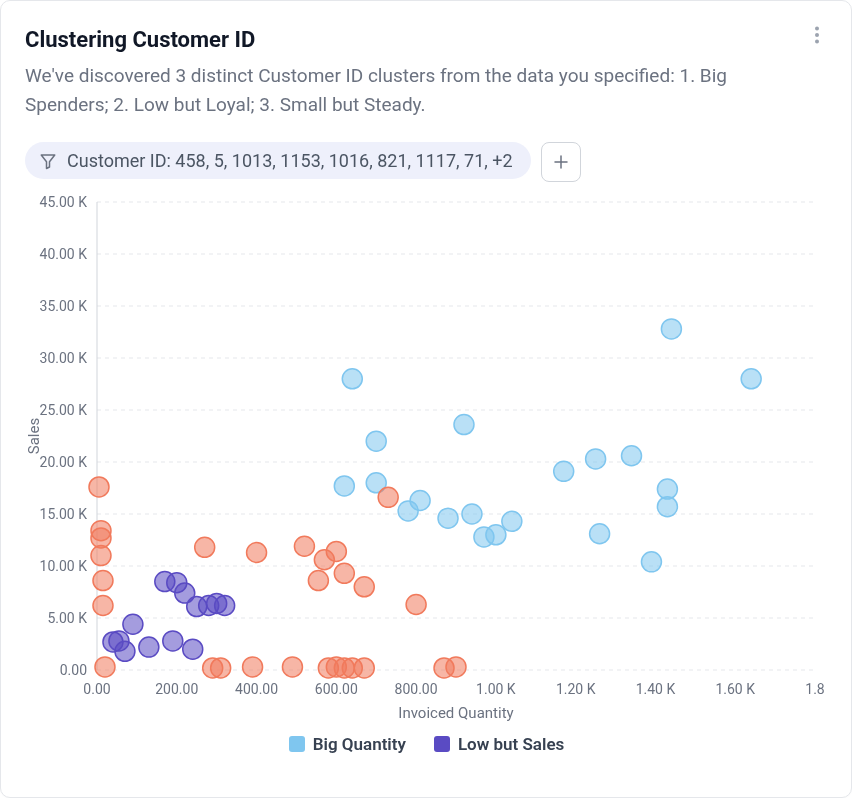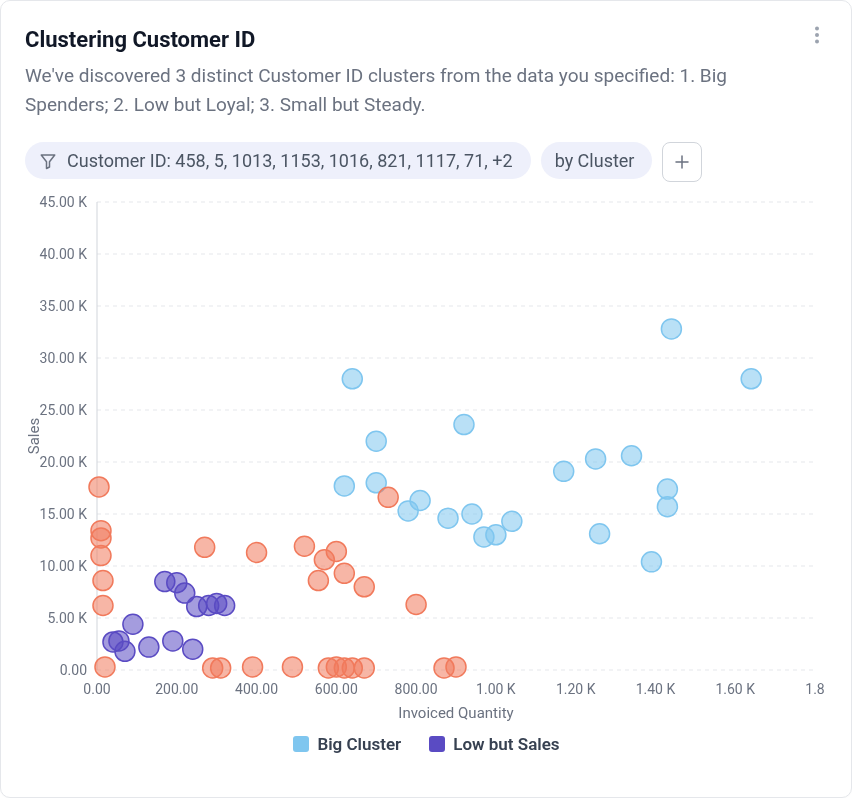--- a/index.html
+++ b/index.html
@@ -105,23 +105,20 @@
   <p class="desc">We've discovered 3 distinct Customer ID clusters from the data you specified: 1. Big Spenders; 2. Low but Loyal; 3. Small but Steady.</p>
 
   <div class="chips-row">
     <div class="chip">
       <span class="filter-icon">
         <svg width="18" height="18" viewBox="0 0 24 24" fill="none" stroke="currentColor" stroke-width="2" stroke-linecap="round" stroke-linejoin="round">
           <polygon points="3 4 21 4 14 13 14 20 10 22 10 13 3 4"></polygon>
         </svg>
       </span>
       <span>Customer ID: 458, 5, 1013, 1153, 1016, 821, 1117, 71, +2</span>
-    </div>
-    <div class="chip">
-      <span>by Cluster</span>
     </div>
     <div class="add-btn">
       <svg width="18" height="18" viewBox="0 0 24 24" fill="none" stroke="currentColor" stroke-width="2" stroke-linecap="round">
         <line x1="12" y1="4" x2="12" y2="20"></line>
         <line x1="4" y1="12" x2="20" y2="12"></line>
       </svg>
     </div>
   </div>
 
   <div class="chart-wrap">
@@ -221,21 +218,21 @@
         <circle cx="363.18888888888887" cy="305.36" r="10" fill="#f17a5c" fill-opacity="0.55" stroke="#f17a5c" stroke-width="1.5"></circle>
         <circle cx="391.1111111111111" cy="412.48" r="10" fill="#f17a5c" fill-opacity="0.55" stroke="#f17a5c" stroke-width="1.5"></circle>
         <circle cx="419.03333333333336" cy="475.92" r="10" fill="#f17a5c" fill-opacity="0.55" stroke="#f17a5c" stroke-width="1.5"></circle>
         <circle cx="431" cy="474.88" r="10" fill="#f17a5c" fill-opacity="0.55" stroke="#f17a5c" stroke-width="1.5"></circle>
       </svg>
   </div>
 
   <div class="legend">
     <div class="item">
       <span class="sw" style="background:#7fc6ef"></span>
-      <span>Big Cluster</span>
+      <span>Big Quantity</span>
     </div>
     <div class="item">
       <span class="sw" style="background:#5a4bc3"></span>
       <span>Low but Sales</span>
     </div>
   </div>
 
 </div>
 
 </body></html>

